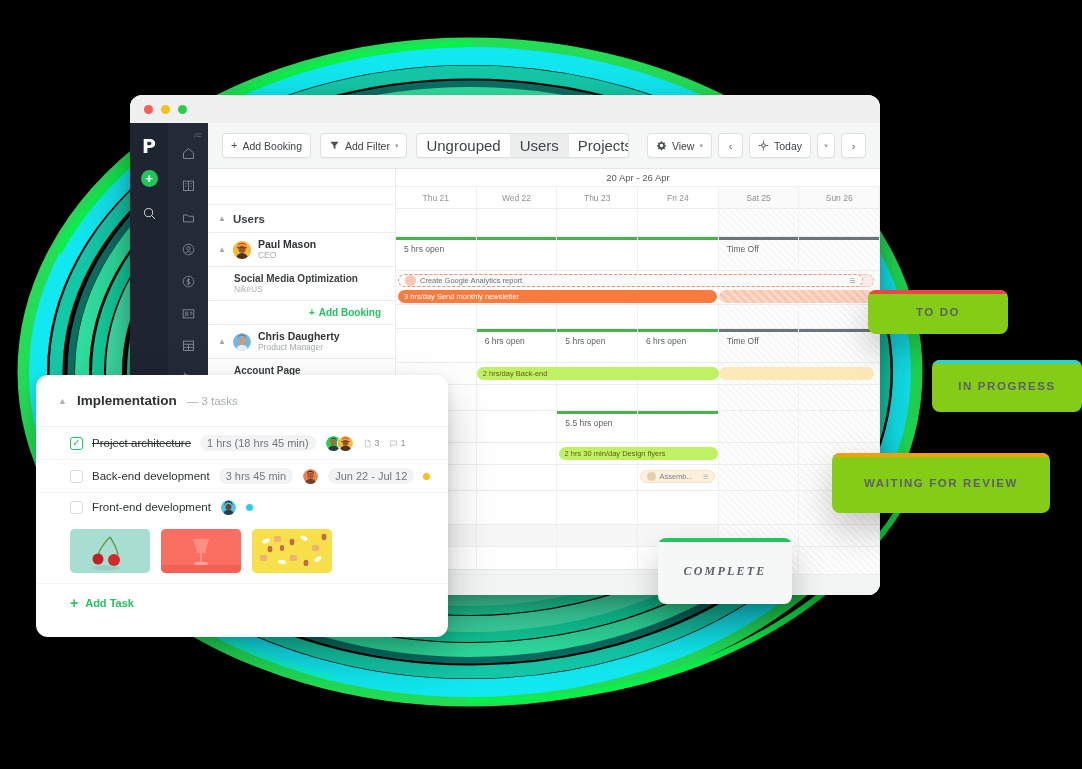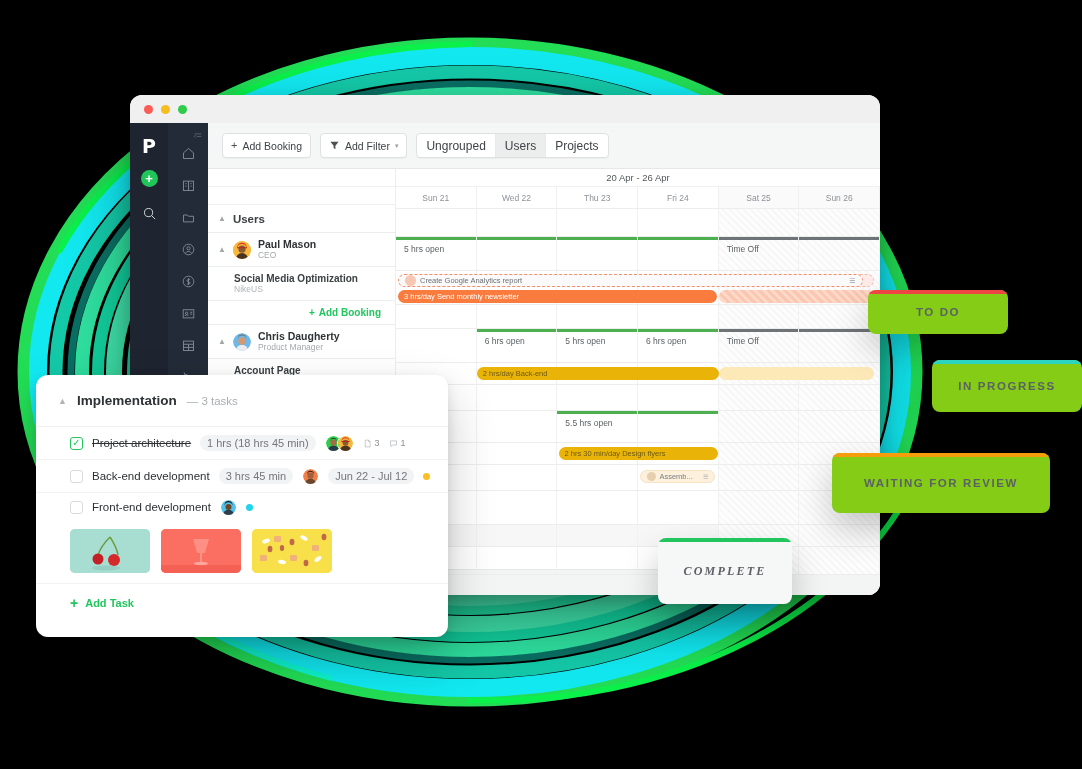--- a/index.html
+++ b/index.html
@@ -71,21 +71,21 @@
     font-size: 10.5px; color: #3f4448; cursor: pointer;
     box-shadow: 0 1px 1px rgba(0,0,0,.035);
     white-space: nowrap;
   }
   .btn .gl { font-size: 11px; color: #4b5055; line-height: 1; }
   .btn svg { width: 11px; height: 11px; fill: #4b5055; }
   .caret { font-size: 7px; color: #9aa0a4; }
 
   .seg { display: flex; height: 25px; border-radius: 4px; overflow: hidden;
          border: 1px solid #dfe0e1; background: #fff; box-shadow: 0 1px 1px rgba(0,0,0,.035); }
-  .seg > div { padding: 0 9px; display: flex; align-items: center; font-size: 12px;
+  .seg > div { padding: 0 9px; display: flex; align-items: center; font-size: 15px;
                color: #3f4448; cursor: pointer; border-right: 1px solid #e8e9ea; }
   .seg > div:last-child { border-right: none; }
   .seg > div.on { background: #eceded; }
 
   .spacer { flex: 1; }
   .navgrp { display: flex; gap: 6px; align-items: center; }
   .sq { width: 25px; height: 25px; background: #fff; border: 1px solid #dfe0e1; border-radius: 4px;
         display: flex; align-items: center; justify-content: center; font-size: 11px; color: #575c60;
         cursor: pointer; box-shadow: 0 1px 1px rgba(0,0,0,.035); }
   .sq.tiny { width: 18px; font-size: 7px; color: #9aa0a4; }
@@ -136,21 +136,21 @@
 
   .chip {
     position: absolute; height: 13px; border-radius: 7px; display: flex; align-items: center;
     padding: 0 6px; font-size: 7.5px; color: #fff; white-space: nowrap; overflow: hidden;
   }
   .chip.dash {
     background: #fff; border: 1px dashed #f68c6a; color: #6b7074; border-radius: 7px;
     justify-content: space-between;
   }
   .chip.orange { background: #f97b3d; }
-  .chip.yellow { background: #eab308; color: #6b5a10; }
+  .chip.yellow { background: #bef264; color: #6b5a10; }
   .chip.blue { background: #3b9ee8; }
   .chip.pale { background: #fdf0dd; color: #7b7f83; border: 1px solid #f7e3c2; }
   .ghost { position: absolute; top: 0; height: 13px; border-radius: 7px; }
 
   .gsmall { width: 11px; height: 11px; border-radius: 50%; flex: none; }
 
   
   #footer { height: 26px; background: #f3f4f4; border-top: 1px solid #e6e7e8; }
 
   
@@ -364,20 +364,42 @@
           </div>
 
           <div class="seg">
             <div>Ungrouped</div>
             <div class="on">Users</div>
             <div>Projects</div>
           </div>
 
           <div class="spacer"></div>
 
+          <div class="navgrp">
+            <div class="btn">
+              <svg viewBox="0 0 24 24">
+                  <path d="M12 8.2 A3.8 3.8 0 1 0 12 15.8 A3.8 3.8 0 1 0 12 8.2 Z M10.6 2.8 h2.8 l.5 2.3 2 .9 2-1.3 2 2 -1.3 2 .9 2 2.3 .5 v2.8 l-2.3 .5 -.9 2 1.3 2 -2 2 -2-1.3 -2 .9 -.5 2.3 h-2.8 l-.5-2.3 -2-.9 -2 1.3 -2-2 1.3-2 -.9-2 -2.3-.5 v-2.8 l2.3-.5 .9-2 -1.3-2 2-2 2 1.3 2-.9 Z"></path>
+                </svg>
+              <span>View</span>
+              <span class="caret">▾</span>
+            </div>
+            <div class="sq">‹</div>
+            <div class="btn">
+              <svg viewBox="0 0 24 24">
+                  <circle cx="12" cy="12" r="4" fill="none" stroke="#4b5055" stroke-width="2.2"></circle>
+                  <line x1="12" y1="1.5" x2="12" y2="6" stroke="#4b5055" stroke-width="2.2"></line>
+                  <line x1="12" y1="18" x2="12" y2="22.5" stroke="#4b5055" stroke-width="2.2"></line>
+                  <line x1="1.5" y1="12" x2="6" y2="12" stroke="#4b5055" stroke-width="2.2"></line>
+                  <line x1="18" y1="12" x2="22.5" y2="12" stroke="#4b5055" stroke-width="2.2"></line>
+                </svg>
+              <span>Today</span>
+            </div>
+            <div class="sq tiny">▾</div>
+            <div class="sq">›</div>
+          </div>
         </div>
 
         <div id="sched">
 
           <div id="colnames">
             <div class="hdr-l"></div>
             <div class="hdr-l"></div>
 
             <div class="grp-row">
               <span class="chev">▲</span>
@@ -434,21 +456,21 @@
             <div class="blank-row" style="height:30px"></div>
             <div class="blank-row" style="height:30px"></div>
             <div class="blank-row" style="height:30px"></div>
             <div class="blank-row" style="height:30px"></div>
             <div class="blank-row" style="height:30px"></div>
           </div>
 
           <div id="grid">
             <div class="range">20 Apr - 26 Apr</div>
             <div class="daysrow">
-              <div class="day">Sun 21</div>
+              <div class="day">Thu 21</div>
               <div class="day">Wed 22</div>
               <div class="day">Thu 23</div>
               <div class="day">Fri 24</div>
               <div class="day we">Sat 25</div>
               <div class="day we">Sun 26</div>
             </div>
 
             <div class="grow" style="height:28px">
               <div class="gcell"></div>
               <div class="gcell"></div>

